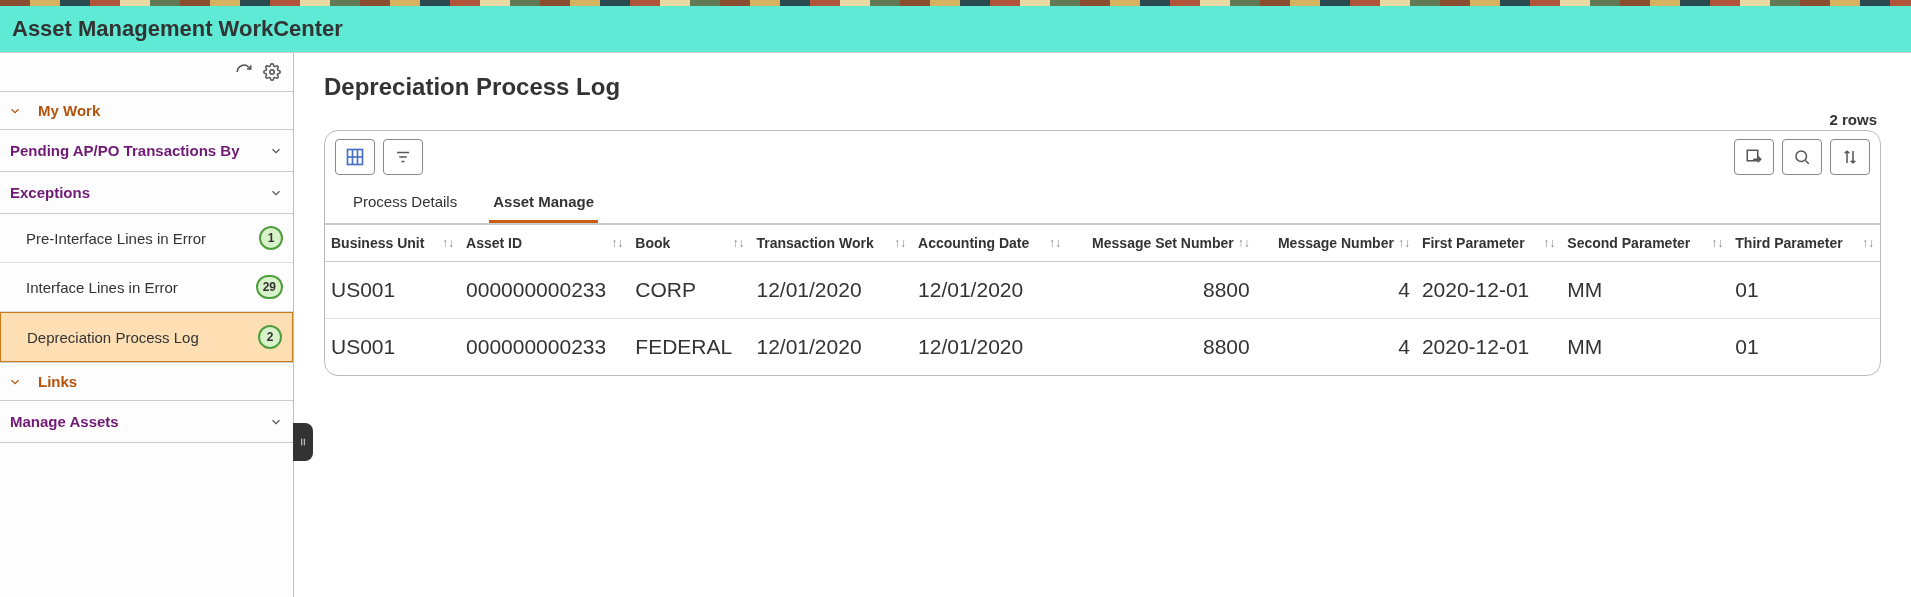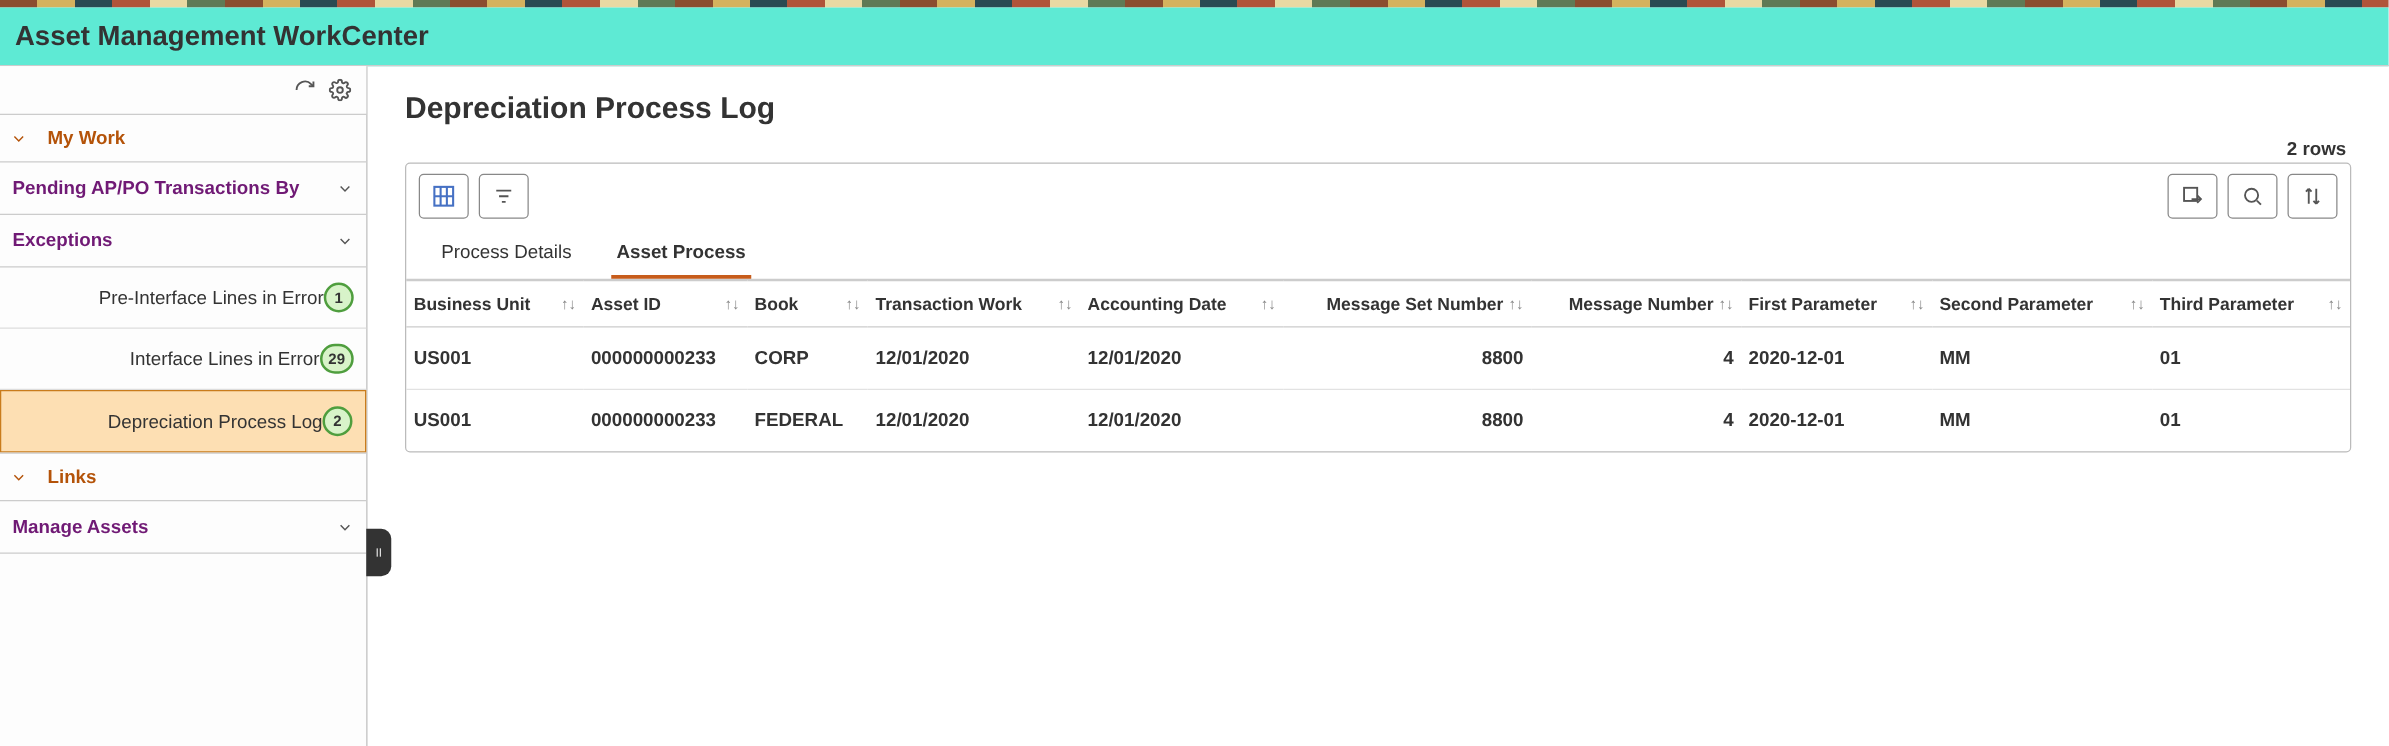--- a/index.html
+++ b/index.html
@@ -46,21 +46,21 @@
   border-bottom: 1px solid #ccc; border-top: 1px solid #ccc;
 }
 .section-hdr svg { flex-shrink: 0; }
 .group-row {
   display: flex; justify-content: space-between; align-items: center;
   padding: 12px 10px;
   font-weight: bold; font-size: 15px; color: #701a75;
   border-bottom: 1px solid #ccc;
 }
 .item-row {
-  display: flex; justify-content: flex-end; align-items: center;
+  display: flex; justify-content: space-between; align-items: center;
   padding: 12px 10px 12px 26px;
   font-size: 15px; color: #333;
   border-bottom: 1px solid #ddd;
 }
 .item-row.active {
   background: #fddfb3;
   border: 1px solid #c97c1c;
 }
 .badge {
   min-width: 24px; height: 24px; border-radius: 12px;
@@ -83,21 +83,21 @@
 
 .main { flex: 1; padding: 20px 30px 20px 30px; overflow: auto; }
 .page-title { font-size: 24px; font-weight: bold; margin-bottom: 10px; }
 
 .grid-head {
   display: flex; justify-content: space-between; align-items: flex-end;
   margin-bottom: 2px;
 }
 .rows-label { font-size: 15px; font-weight: bold; padding-right: 4px; }
 
-.grid-box { border: 1px solid #bbb; border-radius: 4px; }
+.grid-box { border: 1px solid #bbb; border-radius: 14px; }
 
 .toolbar-row {
   display: flex; justify-content: space-between; align-items: center;
   padding: 8px 10px 0 10px;
 }
 .tb-left, .tb-right { display: flex; gap: 8px; }
 .tb-btn {
   width: 40px; height: 36px;
   border: 1.5px solid #888; border-radius: 4px;
   background: #fff;
@@ -117,23 +117,22 @@
 table.data { width: 100%; border-collapse: collapse; }
 table.data th {
   text-align: left; font-size: 14px; font-weight: bold;
   padding: 10px 6px; border-bottom: 1px solid #ccc;
   vertical-align: middle;
 }
 table.data th .th-wrap { display: flex; align-items: center; justify-content: space-between; gap: 4px; }
 table.data th.num .th-wrap .lbl { text-align: right; width: 100%; }
 .sort-icon { color: #888; font-size: 12px; }
 table.data td {
-  padding: 16px 6px; font-size: 15px;
+  padding: 16px 6px; font-size: 21px;
   border-bottom: 1px solid #e2e2e2;
-  font-weight: bold;
 }
 table.data td.num { text-align: right; }
 tbody tr:last-child td { border-bottom: none; }
 thead tr { border-top: 1px solid #ccc; margin-top: 20px; }
 
 .chev { width:14px; height:14px; }
 </style>
 </head>
 <body>
 
@@ -260,21 +259,21 @@
             <svg viewBox="0 0 24 24" width="18" height="18" fill="none" stroke="#555" stroke-width="2">
                 <path d="M8 4v16M8 4l-3 3M8 4l3 3"></path>
                 <path d="M16 20V4M16 20l-3-3M16 20l3-3"></path>
               </svg>
           </div>
         </div>
       </div>
 
       <div class="tabs-row">
         <div class="tab">Process Details</div>
-        <div class="tab active">Asset Process</div>
+        <div class="tab active">Asset Manage</div>
       </div>
 
       <table class="data">
         <thead>
           <tr>
             <th>
                 <div class="th-wrap">
                   <span class="lbl">Business Unit</span>
                   <span class="sort-icon">↑↓</span>
                 </div>

